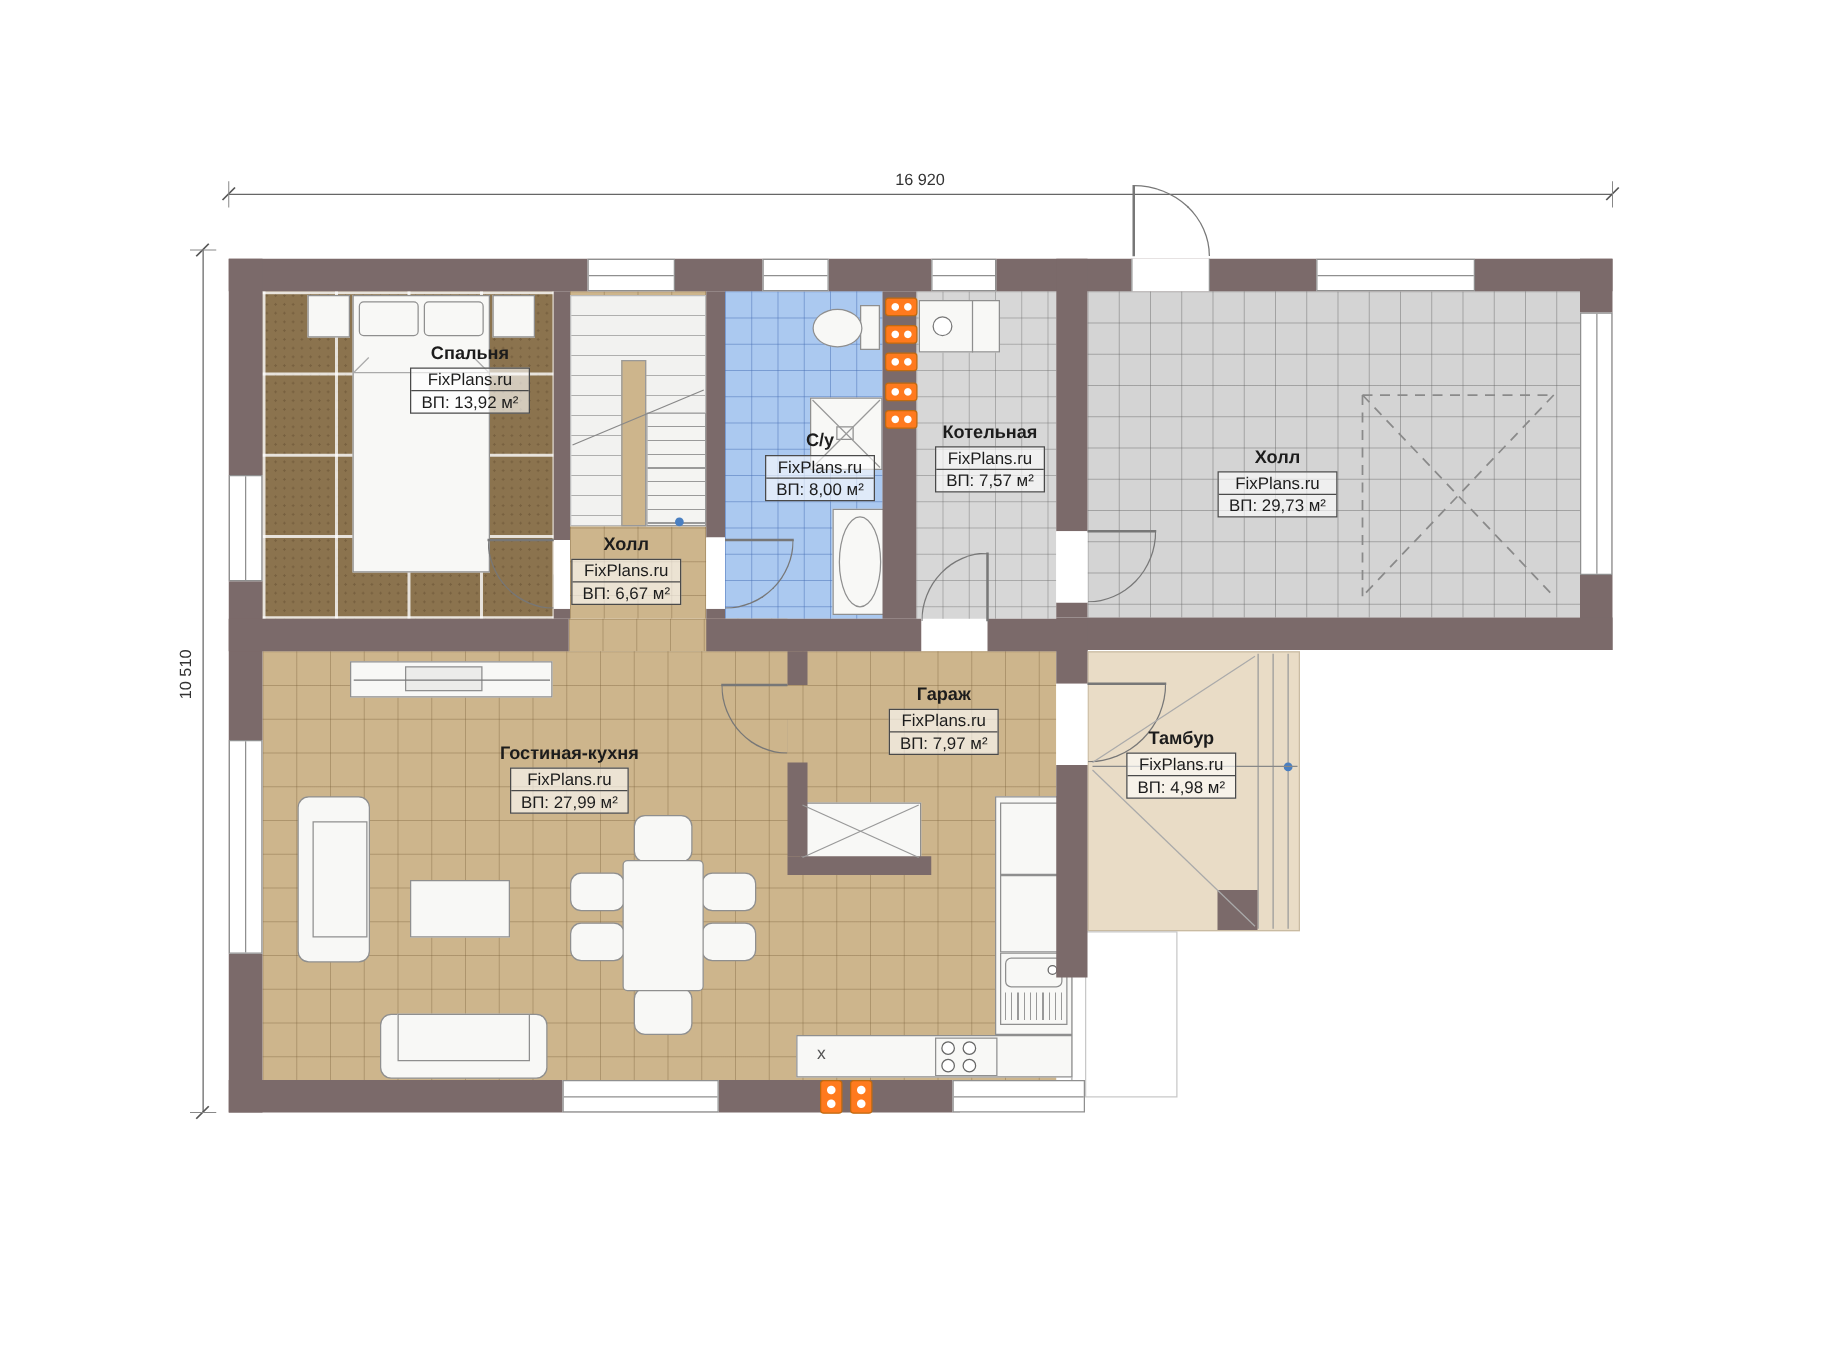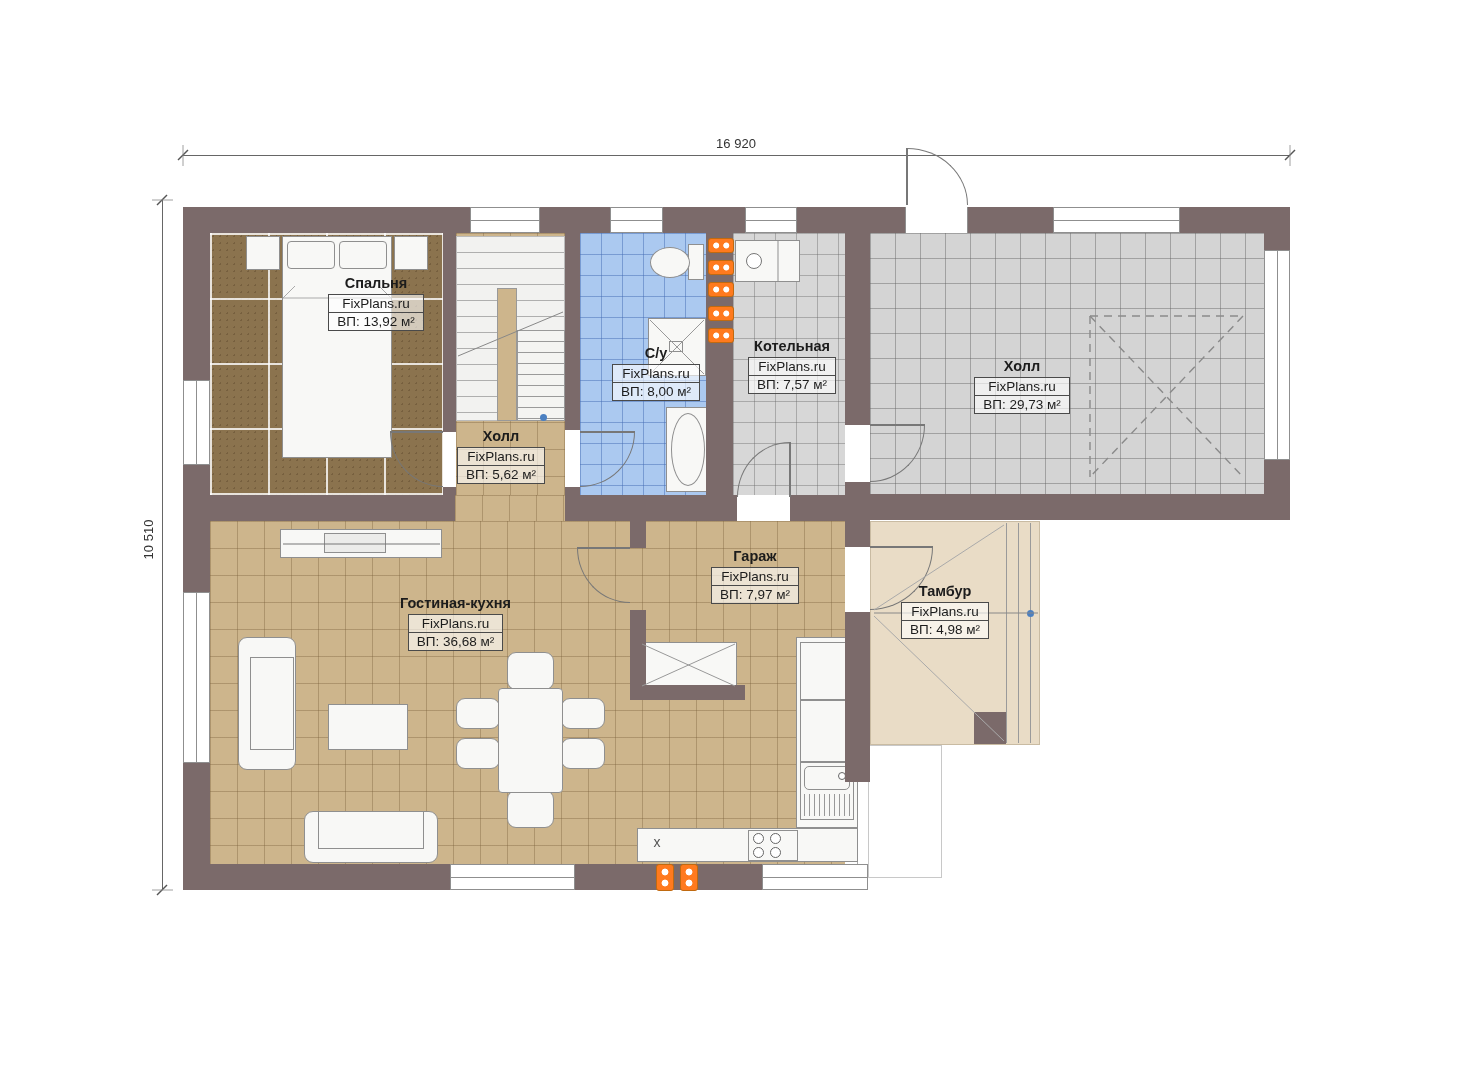--- a/index.html
+++ b/index.html
@@ -261,21 +261,21 @@
     <div class="rbox">
       <div class="rrow">FixPlans.ru</div>
       <div class="rrow">ВП: 13,92 м²</div>
     </div>
   </div>
 
   <div class="rlabel" style="left:452px;top:428px;width:98px;">
     <div class="rname">Холл</div>
     <div class="rbox">
       <div class="rrow">FixPlans.ru</div>
-      <div class="rrow">ВП: 5,62 м²</div>
+      <div class="rrow">ВП: 6,67 м²</div>
     </div>
   </div>
 
   <div class="rlabel" style="left:605px;top:345px;width:102px;">
     <div class="rname">С/у</div>
     <div class="rbox">
       <div class="rrow">FixPlans.ru</div>
       <div class="rrow">ВП: 8,00 м²</div>
     </div>
   </div>
@@ -293,21 +293,21 @@
     <div class="rbox">
       <div class="rrow">FixPlans.ru</div>
       <div class="rrow">ВП: 29,73 м²</div>
     </div>
   </div>
 
   <div class="rlabel" style="left:393px;top:595px;width:125px;">
     <div class="rname">Гостиная-кухня</div>
     <div class="rbox">
       <div class="rrow">FixPlans.ru</div>
-      <div class="rrow">ВП: 36,68 м²</div>
+      <div class="rrow">ВП: 27,99 м²</div>
     </div>
   </div>
 
   <div class="rlabel" style="left:703px;top:548px;width:104px;">
     <div class="rname">Гараж</div>
     <div class="rbox">
       <div class="rrow">FixPlans.ru</div>
       <div class="rrow">ВП: 7,97 м²</div>
     </div>
   </div>

